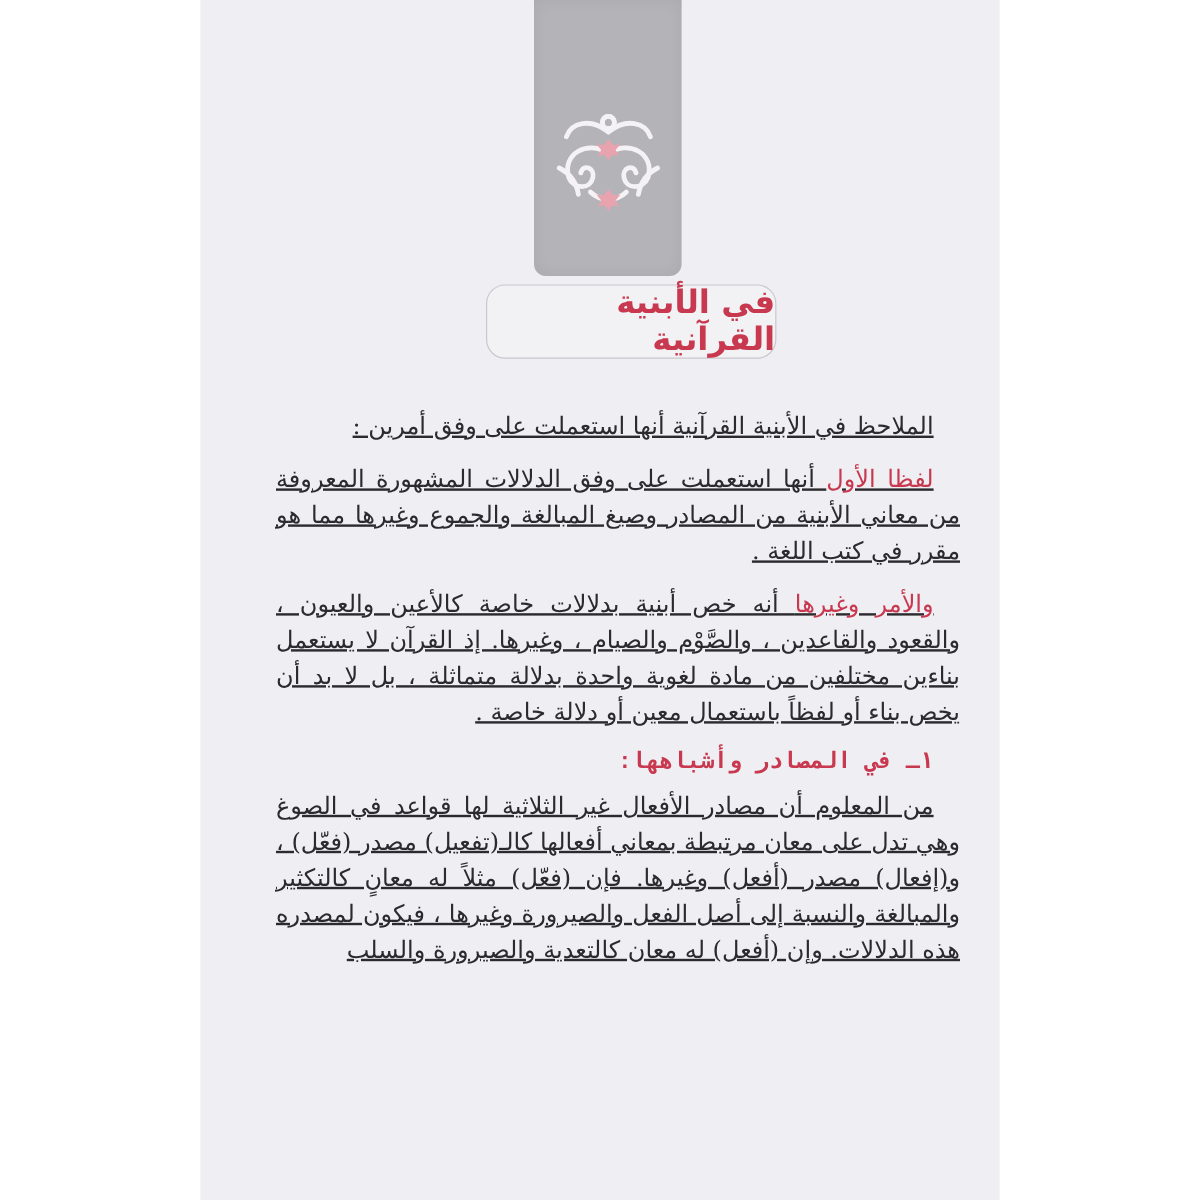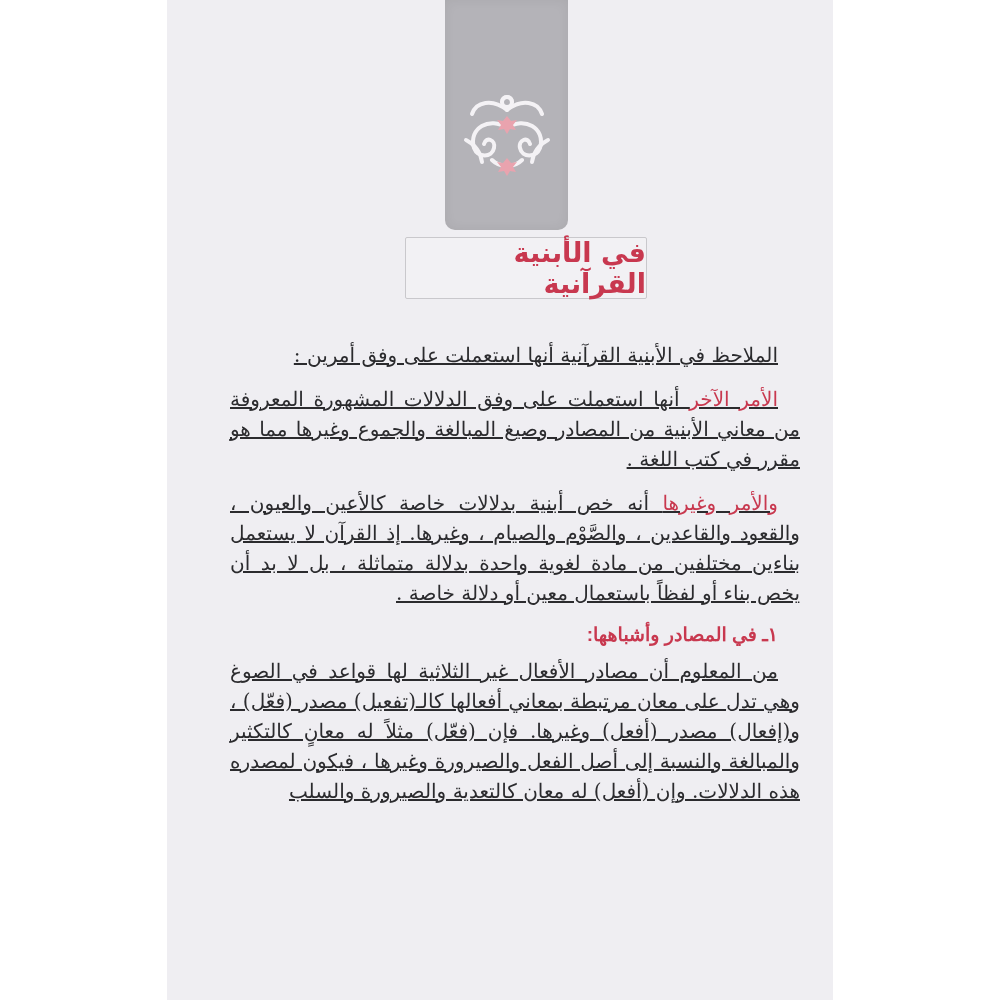--- a/index.html
+++ b/index.html
@@ -19,38 +19,38 @@
       font-size: 16px; line-height: 33px; white-space: nowrap; overflow: hidden;
     }
     .banner {
       position: absolute; left: 445px; top: 0; width: 123px; height: 230px;
       background: #b4b3b8; border-radius: 0 0 10px 10px;
       box-shadow: inset 0 0 12px rgba(0,0,0,0.06);
     }
     .ornament { position: absolute; left: 17px; top: 88px; width: 90px; height: 90px; }
     .title-box {
       position: absolute; left: 405px; top: 237px; width: 240px; height: 60px;
-      border: 1.5px solid #c9c8cc; border-radius: 2px; background: #f2f1f4;
+      border: 1.5px solid #c9c8cc; border-radius: 16px; background: #f2f1f4;
       display: flex; align-items: center; justify-content: center;
     }
     .title-text {
       direction: rtl; font-family: "DejaVu Sans", "Liberation Sans", sans-serif;
       font-weight: bold; font-size: 27px; color: #c8384f; letter-spacing: 0.5px;
     }
     .body-text {
       position: absolute; left: 230px; top: 340px; width: 570px;
       direction: rtl; text-align: justify; text-align-last: right;
       color: #2b2b2e; font-size: 20px; line-height: 30px;
     }
     .para { margin: 0 0 14px 0; }
     .para.indent { text-indent: 22px; text-decoration: underline; }
     .para.tight { margin-bottom: 10px; }
     .accent { color: #c8384f; }
     .sec-head {
-      font-family: Liberation Sans, sans-serif;
+      font-family: Liberation Mono, monospace;
       font-weight: bold; font-size: 19px; color: #c8384f;
       margin: 0 22px 8px 0; line-height: 26px;
     }
   </style>
 </head>
 <body>
 
 <div class="page"></div>
 
 <div class="ghost">
@@ -79,21 +79,21 @@
 
 <div class="title-box">
   <span class="title-text">في الأبنية القرآنية</span>
 </div>
 
 <div class="body-text">
   <p class="para indent">
     <span>الملاحظ في الأبنية القرآنية أنها استعملت على وفق أمرين :</span>
   </p>
   <p class="para indent">
-    <span class="accent">الأمر الآخر</span><span> أنها استعملت على وفق الدلالات المشهورة المعروفة من معاني الأبنية من المصادر وصيغ المبالغة والجموع وغيرها مما هو مقرر في كتب اللغة .</span>
+    <span class="accent">لفظا الأول</span><span> أنها استعملت على وفق الدلالات المشهورة المعروفة من معاني الأبنية من المصادر وصيغ المبالغة والجموع وغيرها مما هو مقرر في كتب اللغة .</span>
   </p>
   <p class="para indent">
     <span class="accent">والأمر وغيرها</span><span> أنه خص أبنية بدلالات خاصة كالأعين والعيون ، والقعود والقاعدين ، والصَّوْم والصيام ، وغيرها. إذ القرآن لا يستعمل بناءين مختلفين من مادة لغوية واحدة بدلالة متماثلة ، بل لا بد أن يخص بناء أو لفظاً باستعمال معين أو دلالة خاصة .</span>
   </p>
   <div class="sec-head">١ـ في المصادر وأشباهها:</div>
   <p class="para indent">
     <span>من المعلوم أن مصادر الأفعال غير الثلاثية لها قواعد في الصوغ وهي تدل على معان مرتبطة بمعاني أفعالها كالـ(تفعيل) مصدر (فعّل) ، و(إفعال) مصدر (أفعل) وغيرها. فإن (فعّل) مثلاً له معانٍ كالتكثير والمبالغة والنسبة إلى أصل الفعل والصيرورة وغيرها ، فيكون لمصدره هذه الدلالات. وإن (أفعل) له معان كالتعدية والصيرورة والسلب</span>
   </p>
 </div>
 

